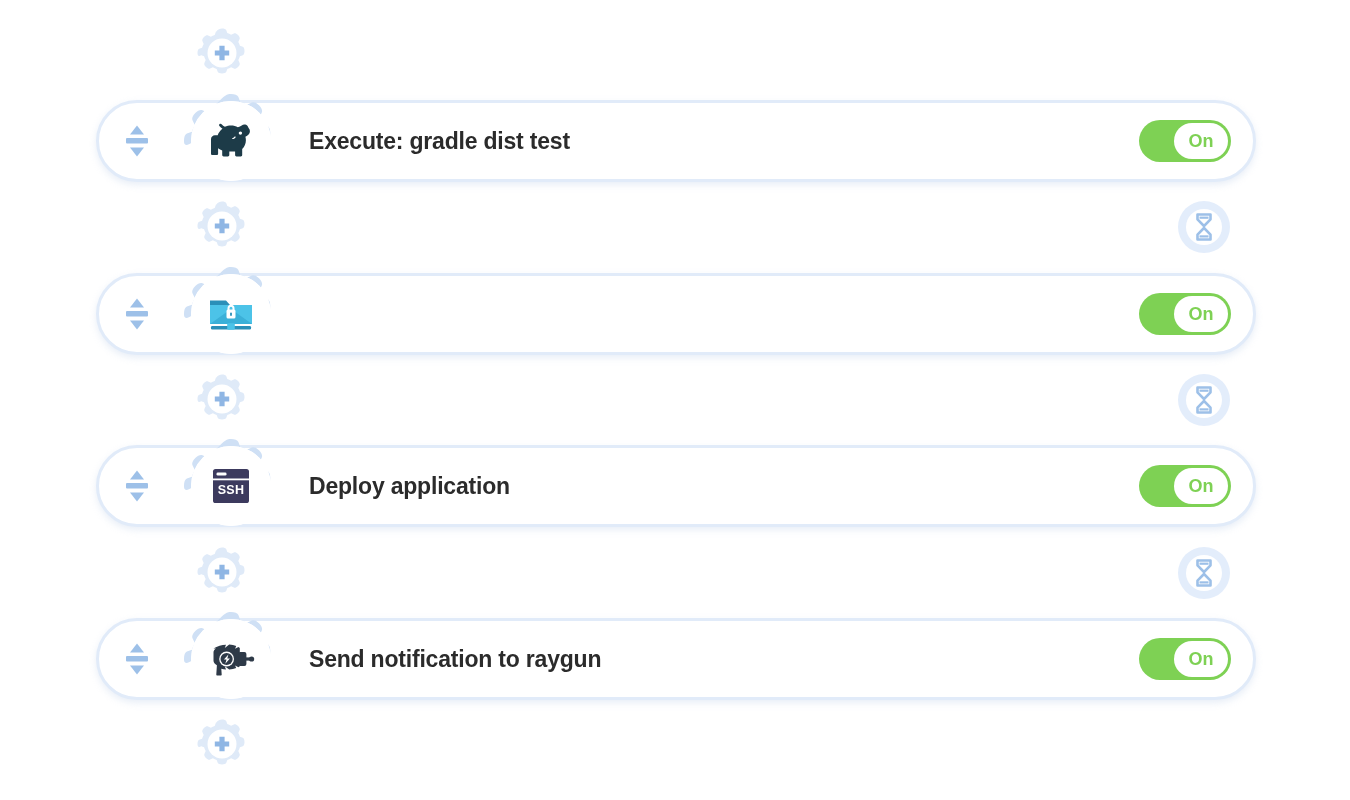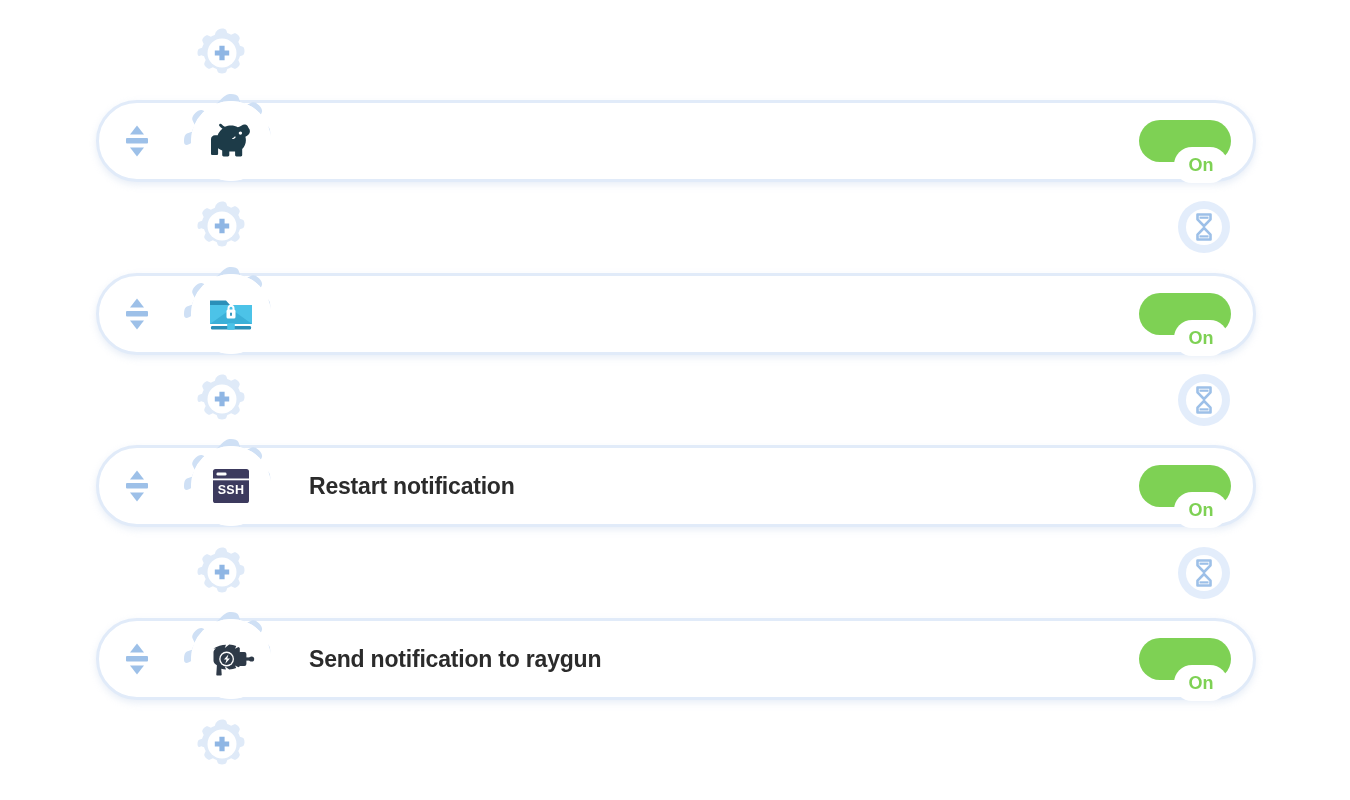--- a/index.html
+++ b/index.html
@@ -122,21 +122,20 @@
     position: absolute;
     right: 3px;
     top: 3px;
     width: 54px;
     height: 36px;
     border-radius: 18px;
     background: #ffffff;
     display: flex;
     align-items: center;
     justify-content: center;
-    margin-top: 24px;
   }
   .toggle .knob-label {
     font-size: 18px;
     font-weight: bold;
     color: #7ed154;
     line-height: 1;
   }
 </style>
 </head>
 <body>
@@ -273,20 +272,21 @@
             <use href="#sym-gear-frame"></use>
           </svg></span>
         <span class="disc">
           <span>
             <svg class="glyph" viewBox="0 0 48 48">
               <use href="#sym-gradle"></use>
             </svg>
           </span>
         </span>
       </div>
+      <div class="step-label">Execute: gradle dist test</div>
       <div class="toggle">
         <div class="knob">
           <span class="knob-label">On</span>
         </div>
       </div>
     </div>
     <div class="step-row" style="top:273px">
       <div class="drag-handle">
         <svg class="" viewBox="0 0 26 34">
           <use href="#sym-drag-handle"></use>
@@ -321,21 +321,21 @@
             <use href="#sym-gear-frame"></use>
           </svg></span>
         <span class="disc">
           <span>
             <svg class="glyph" viewBox="0 0 48 48">
               <use href="#sym-ssh"></use>
             </svg>
           </span>
         </span>
       </div>
-      <div class="step-label">Restart notification</div>
+      <div class="step-label">Deploy application</div>
       <div class="toggle">
         <div class="knob">
           <span class="knob-label">On</span>
         </div>
       </div>
     </div>
     <div class="step-row" style="top:618px">
       <div class="drag-handle">
         <svg class="" viewBox="0 0 26 34">
           <use href="#sym-drag-handle"></use>

